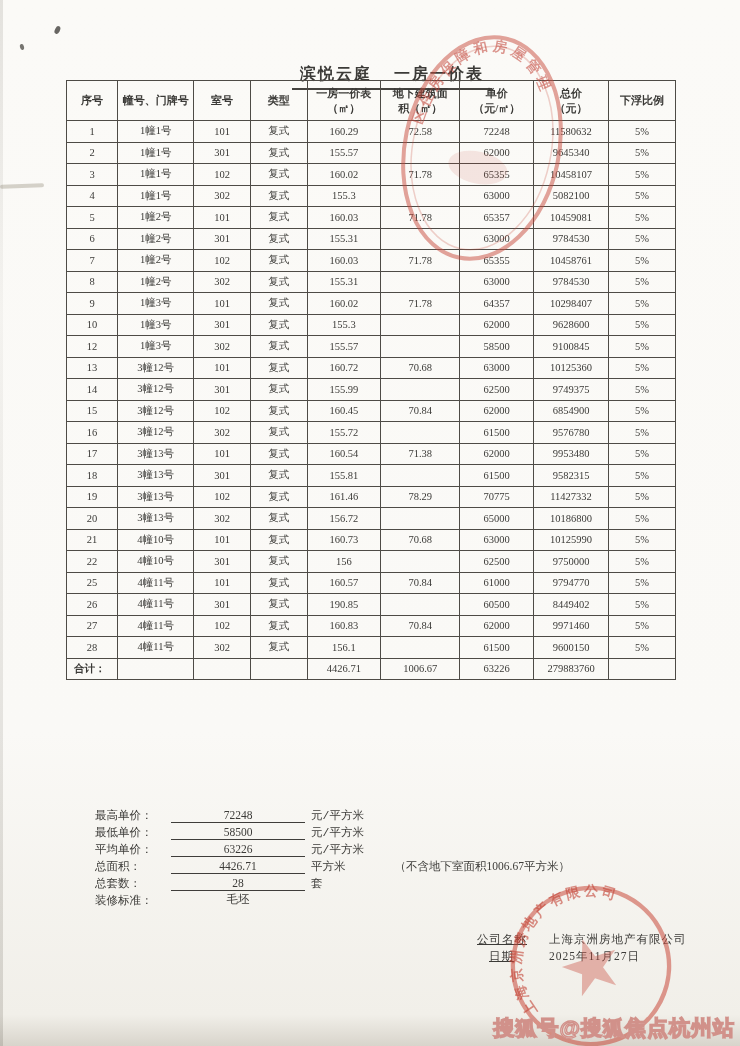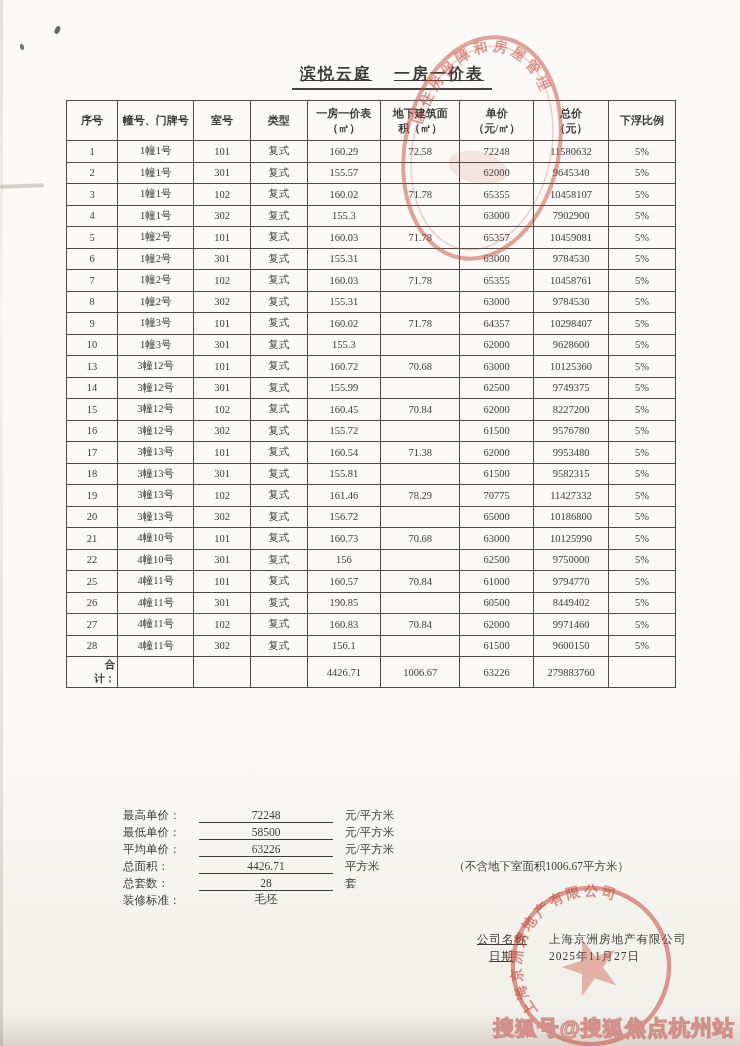--- a/index.html
+++ b/index.html
@@ -24,40 +24,40 @@
     position:absolute; top:64px; left:292px;
     font-size:16px; letter-spacing:2px; font-weight:bold; color:#3c3b38;
     border-bottom:2px solid #45433f; padding:0 8px 3px 8px;
     white-space:nowrap;
     text-decoration:underline;
   }
   .doc-title .gap { display:inline-block; width:22px; }
 
   
   table.price {
-    position:absolute; left:66px; top:100px; width:610px;
+    position:absolute; left:66px; top:80px; width:610px;
     border-collapse:collapse; table-layout:fixed;
     font-size:10.5px; color:#3b3a37;
   }
   table.price th, table.price td {
     border:1.6px solid #4e4b46; text-align:center; vertical-align:middle;
     padding:1px 2px; overflow:hidden; white-space:pre-line;
   }
   table.price th { font-weight:bold; font-size:11px; height:40px; line-height:1.35; }
   table.price td { height:21.5px; }
-  table.price tr.total-row td:first-child { text-align:right; padding-left:22px; font-weight:bold;font-family:Liberation Serif, serif; }
+  table.price tr.total-row td:first-child { text-align:left; padding-left:7px; font-weight:bold;font-family:Liberation Serif, serif; }
 
   
   .summary { position:absolute; left:95px; top:806px; font-size:11.5px; color:#3c3b38; }
   .summary .srow { display:flex; align-items:flex-end; height:17px; }
-  .summary .slabel { width:76px;margin-left:28px; }
+  .summary .slabel { width:76px; }
   .summary .svalue { width:134px; text-align:center; border-bottom:1.6px solid #3f3d3a; padding-bottom:1px; }
   .summary .srow.no-line .svalue { border-bottom:none; }
-  .summary .sunit { margin-left:12px; }
-  .summary .snote { margin-left:74px; white-space:nowrap; }
+  .summary .sunit { margin-left:6px;font-family:Liberation Mono, monospace; }
+  .summary .snote { margin-left:49px; white-space:nowrap; }
 
   
   .footer { position:absolute; left:477px; top:931px; font-size:11.5px; color:#3c3b38; z-index:2; }
   .footer .frow { display:flex; height:17px; align-items:center; }
   .footer .flabel { width:72px; letter-spacing:1px;text-decoration:underline; }
   .footer .frow.date .flabel { padding-left:12px; }
   .footer .fvalue { white-space:nowrap; letter-spacing:1px; }
 
   
   svg.stamp { position:absolute; pointer-events:none; filter:blur(0.5px); }
@@ -151,21 +151,21 @@
           <td>5%</td>
         </tr>
         <tr>
           <td>4</td>
           <td>1幢1号</td>
           <td>302</td>
           <td>复式</td>
           <td>155.3</td>
           <td></td>
           <td>63000</td>
-          <td>7902900</td>
+          <td>5082100</td>
           <td>5%</td>
         </tr>
         <tr>
           <td>5</td>
           <td>1幢2号</td>
           <td>101</td>
           <td>复式</td>
           <td>160.03</td>
           <td>71.78</td>
           <td>65357</td>
@@ -221,20 +221,31 @@
           <td>1幢3号</td>
           <td>301</td>
           <td>复式</td>
           <td>155.3</td>
           <td></td>
           <td>62000</td>
           <td>9628600</td>
           <td>5%</td>
         </tr>
         <tr>
+          <td>12</td>
+          <td>1幢3号</td>
+          <td>302</td>
+          <td>复式</td>
+          <td>155.57</td>
+          <td></td>
+          <td>58500</td>
+          <td>9100845</td>
+          <td>5%</td>
+        </tr>
+        <tr>
           <td>13</td>
           <td>3幢12号</td>
           <td>101</td>
           <td>复式</td>
           <td>160.72</td>
           <td>70.68</td>
           <td>63000</td>
           <td>10125360</td>
           <td>5%</td>
         </tr>
@@ -250,21 +261,21 @@
           <td>5%</td>
         </tr>
         <tr>
           <td>15</td>
           <td>3幢12号</td>
           <td>102</td>
           <td>复式</td>
           <td>160.45</td>
           <td>70.84</td>
           <td>62000</td>
-          <td>8227200</td>
+          <td>6854900</td>
           <td>5%</td>
         </tr>
         <tr>
           <td>16</td>
           <td>3幢12号</td>
           <td>302</td>
           <td>复式</td>
           <td>155.72</td>
           <td></td>
           <td>61500</td>

